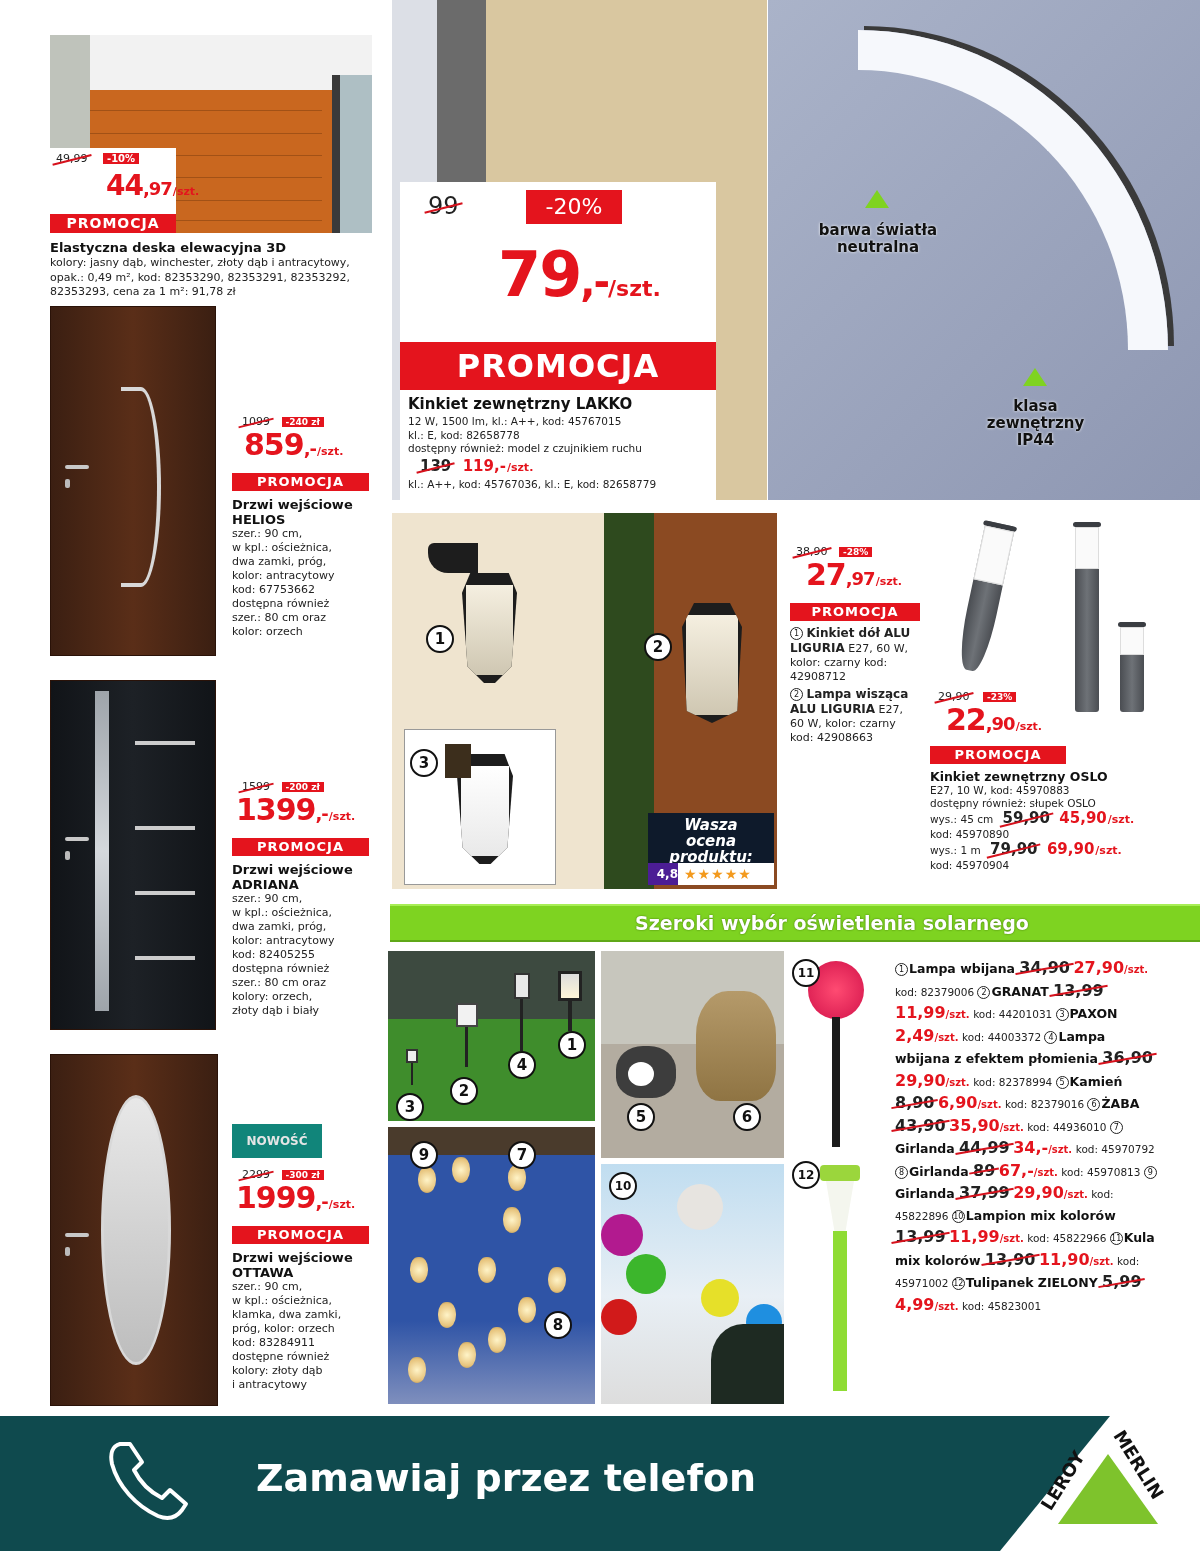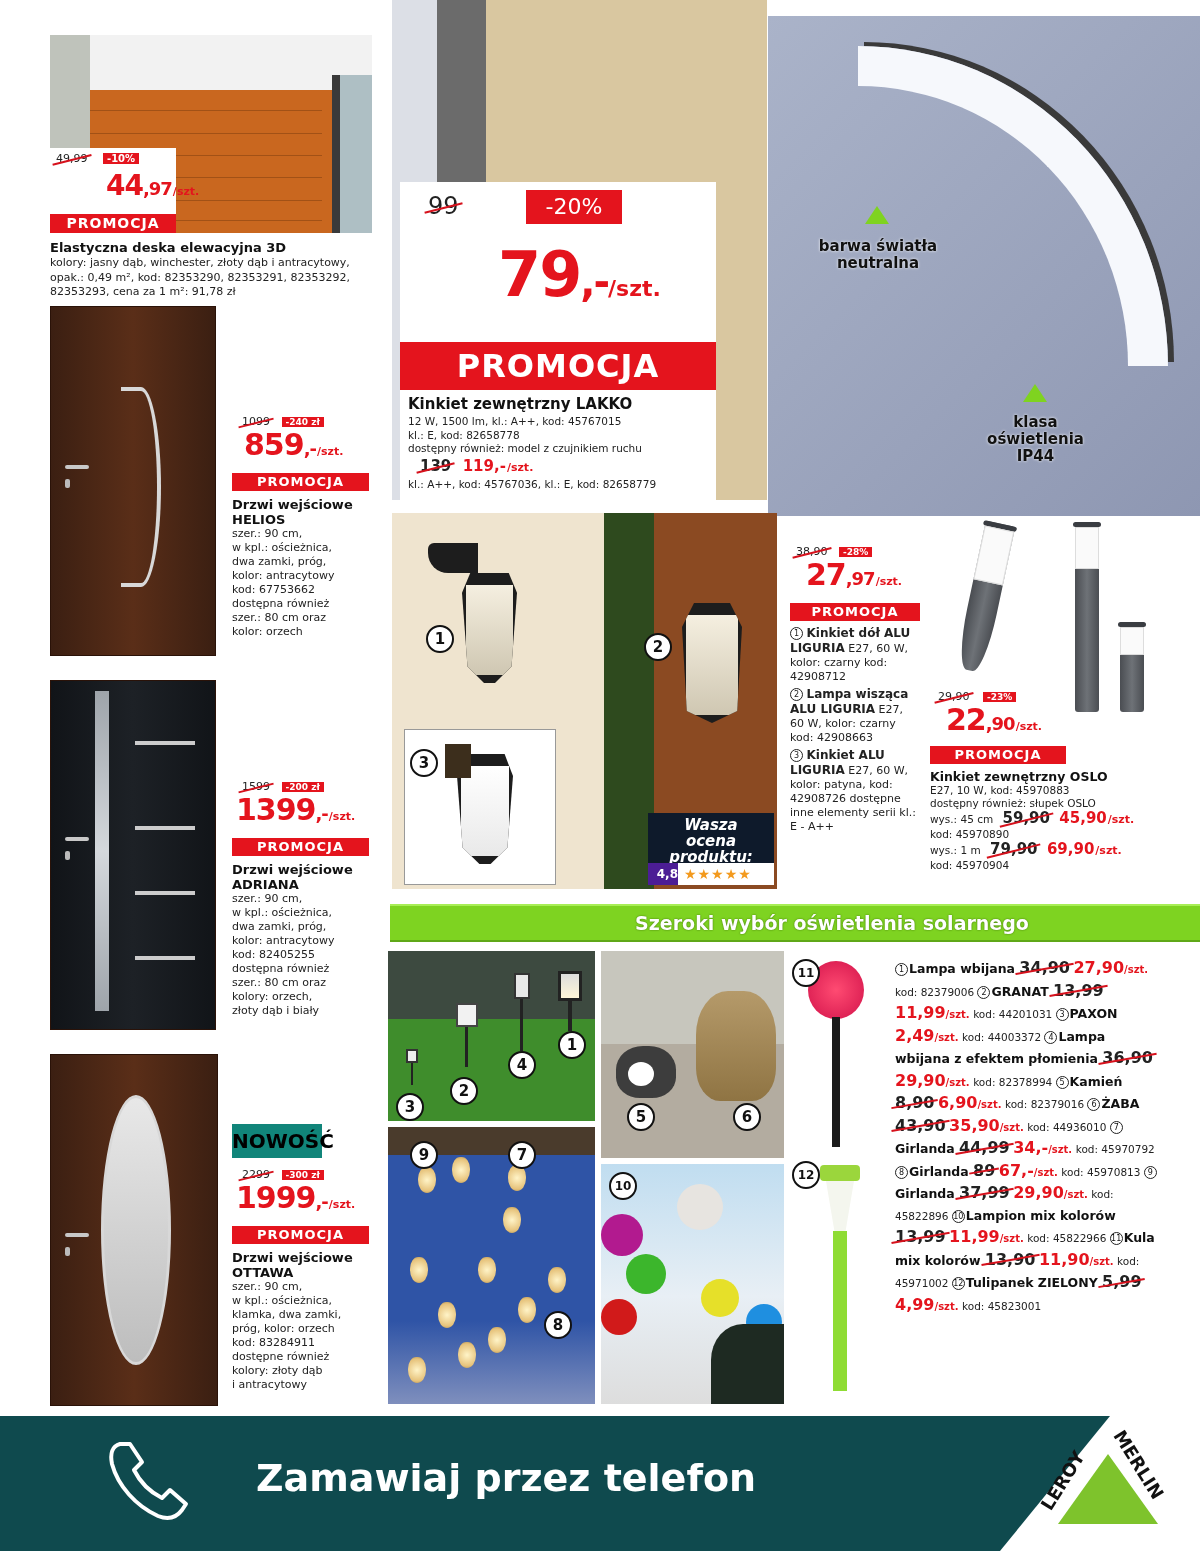--- a/index.html
+++ b/index.html
@@ -155,21 +155,21 @@
       <div>kolory: orzech,</div>
       <div>złoty dąb i biały</div>
     </div>
 </div>
 
 <div class="abs door" style="left:50px;top:1054px;width:168px;height:352px;">
   <div class="abs" style="left:50px;top:40px;width:70px;height:270px;border-radius:50%;background:linear-gradient(180deg,#e8e8e8,#bdbdbd);border:3px solid #d8d8d8;"></div>
   <div class="handle" style="left:14px;top:178px;"></div>
   <div class="lock" style="left:14px;top:192px;"></div>
 </div>
-<div class="abs" style="left:232px;top:1124px;width:90px;height:34px;background:#11857a;color:#000000;font-weight:bold;font-size:20px;line-height:34px;text-align:center;">NOWOŚĆ</div>
+<div class="abs" style="left:232px;top:1124px;width:90px;height:34px;background:#11857a;color:#e5e5e5;font-weight:bold;font-size:12px;line-height:34px;text-align:center;">NOWOŚĆ</div>
 <div class="abs" style="left:232px;top:1168px;width:150px;">
   <div style="font-size:11px;">
     <span class="old" style="margin-left:10px;">2299</span>
     <span class="disc" style="font-size:9px;margin-left:8px;">-300 zł</span>
   </div>
   <div class="price" style="font-size:30px;line-height:34px;margin-left:4px;">
     <span>1999</span><span style="font-size:18px;">,-</span><span class="unit">/szt.</span>
   </div>
   <div class="promo" style="width:137px;height:18px;font-size:13px;line-height:18px;margin-top:4px;">PROMOCJA</div>
   <div class="pname" style="margin-top:6px;"><span>Drzwi wejściowe</span><br><span>OTTAWA</span></div>
@@ -179,27 +179,27 @@
       <div>klamka, dwa zamki,</div>
       <div>próg, kolor: orzech</div>
       <div>kod: 83284911</div>
       <div>dostępne również</div>
       <div>kolory: złoty dąb</div>
       <div>i antracytowy</div>
     </div>
 </div>
 
 <div class="abs img-doorframe" style="left:392px;top:0;width:375px;height:500px;"></div>
-<div class="abs img-lakko" style="left:768px;top:16px;width:432px;height:500px;">
+<div class="abs img-lakko" style="left:768px;top:0;width:432px;height:500px;">
   <div class="abs" style="left:90px;top:30px;width:310px;height:320px;border-top:40px solid #f6f8fc;border-right:40px solid #f6f8fc;border-radius:0 100% 0 0;box-shadow:6px -4px 0 #3a3a3a;"></div>
   <div class="abs tri" style="left:97px;top:190px;"></div>
   <div class="abs feature-label" style="left:30px;top:222px;width:160px;">barwa światła neutralna</div>
   <div class="abs tri" style="left:255px;top:368px;"></div>
   <div class="abs feature-label" style="left:200px;top:398px;width:135px;">
-    <span>klasa</span><br><span>oświetlenia</span><br><span>IP44</span>
+    <span>klasa</span><br><span>zewnętrzny</span><br><span>IP44</span>
   </div>
 </div>
 <div class="abs" style="left:400px;top:182px;width:316px;height:318px;background:#fff;">
   <div class="abs old" style="left:28px;top:10px;font-size:24px;">99</div>
   <div class="abs disc" style="left:126px;top:8px;width:96px;height:34px;font-size:22px;line-height:34px;text-align:center;font-weight:normal;">-20%</div>
   <div class="abs price" style="left:58px;top:58px;font-size:62px;line-height:70px;letter-spacing:-2px;">
     <span>79</span><span style="font-size:40px;">,-</span><span style="font-size:22px;letter-spacing:0;">/szt.</span>
   </div>
   <div class="abs promo" style="left:0;right:0;top:160px;height:48px;font-size:32px;line-height:48px;">PROMOCJA</div>
   <div class="abs pname" style="left:8px;top:215px;font-size:15px;">Kinkiet zewnętrzny LAKKO</div>
@@ -243,21 +243,20 @@
     <span class="old" style="margin-left:6px;">38,90</span>
     <span class="disc" style="font-size:9px;margin-left:8px;">-28%</span>
   </div>
   <div class="price" style="font-size:30px;line-height:34px;margin-left:16px;">
     <span>27</span><span style="font-size:18px;">,97</span><span class="unit">/szt.</span>
   </div>
   <div class="promo" style="width:130px;height:18px;font-size:13px;line-height:18px;margin-top:4px;">PROMOCJA</div>
   <div id="liguria-items" style="margin-top:5px;width:130px;">
       <div class="ptext" style="margin-bottom: 3px;"><span style="display:inline-block;width:13px;height:13px;border:1px solid #222;border-radius:50%;font-size:8px;line-height:11px;text-align:center;vertical-align:1px;">1</span> <b style="font-size:12px;">Kinkiet dół ALU LIGURIA</b><span> E27, 60 W, kolor: czarny kod: 42908712</span></div>
       <div class="ptext" style="margin-bottom: 3px;"><span style="display:inline-block;width:13px;height:13px;border:1px solid #222;border-radius:50%;font-size:8px;line-height:11px;text-align:center;vertical-align:1px;">2</span> <b style="font-size:12px;">Lampa wisząca ALU LIGURIA</b><span> E27, 60 W, kolor: czarny kod: 42908663</span></div>
-      <div class="ptext" style="margin-bottom: 3px;"><span style="display:inline-block;width:13px;height:13px;border:1px solid #222;border-radius:50%;font-size:8px;line-height:11px;text-align:center;vertical-align:1px;">3</span> <b style="font-size:12px;">Kinkiet ALU LIGURIA</b><span> E27, 60 W, kolor: patyna, kod: 42908726 dostępne inne elementy serii kl.: E - A++</span></div>
     </div>
 </div>
 
 <div class="abs" style="left:935px;top:512px;width:230px;height:196px;">
   <div class="bollard" style="left:35px;top:10px;width:30px;height:150px;transform:rotate(12deg);border-radius:3px 3px 40% 40%;">
       <div class="cap"></div>
       <div class="light" style="height:55px;"></div>
     </div>
   <div class="bollard" style="left:140px;top:10px;width:24px;height:190px;">
       <div class="cap"></div>

